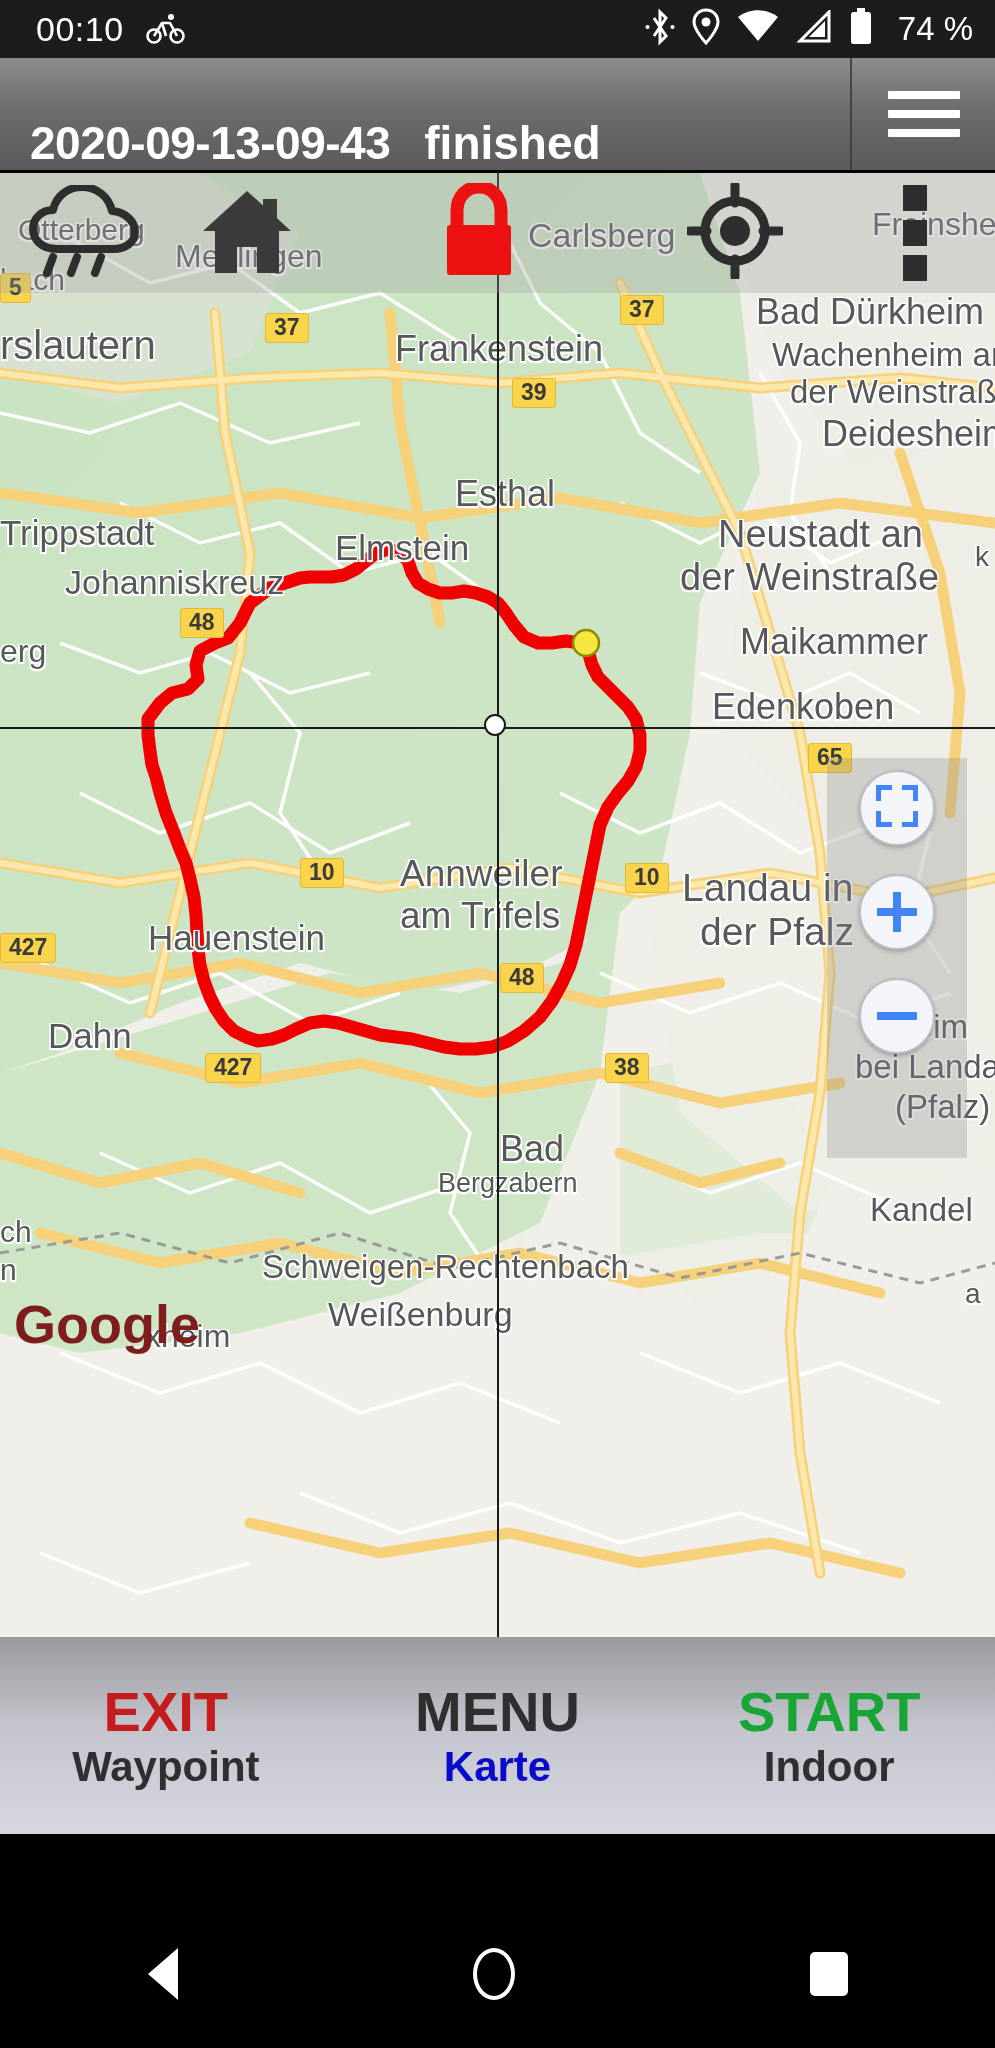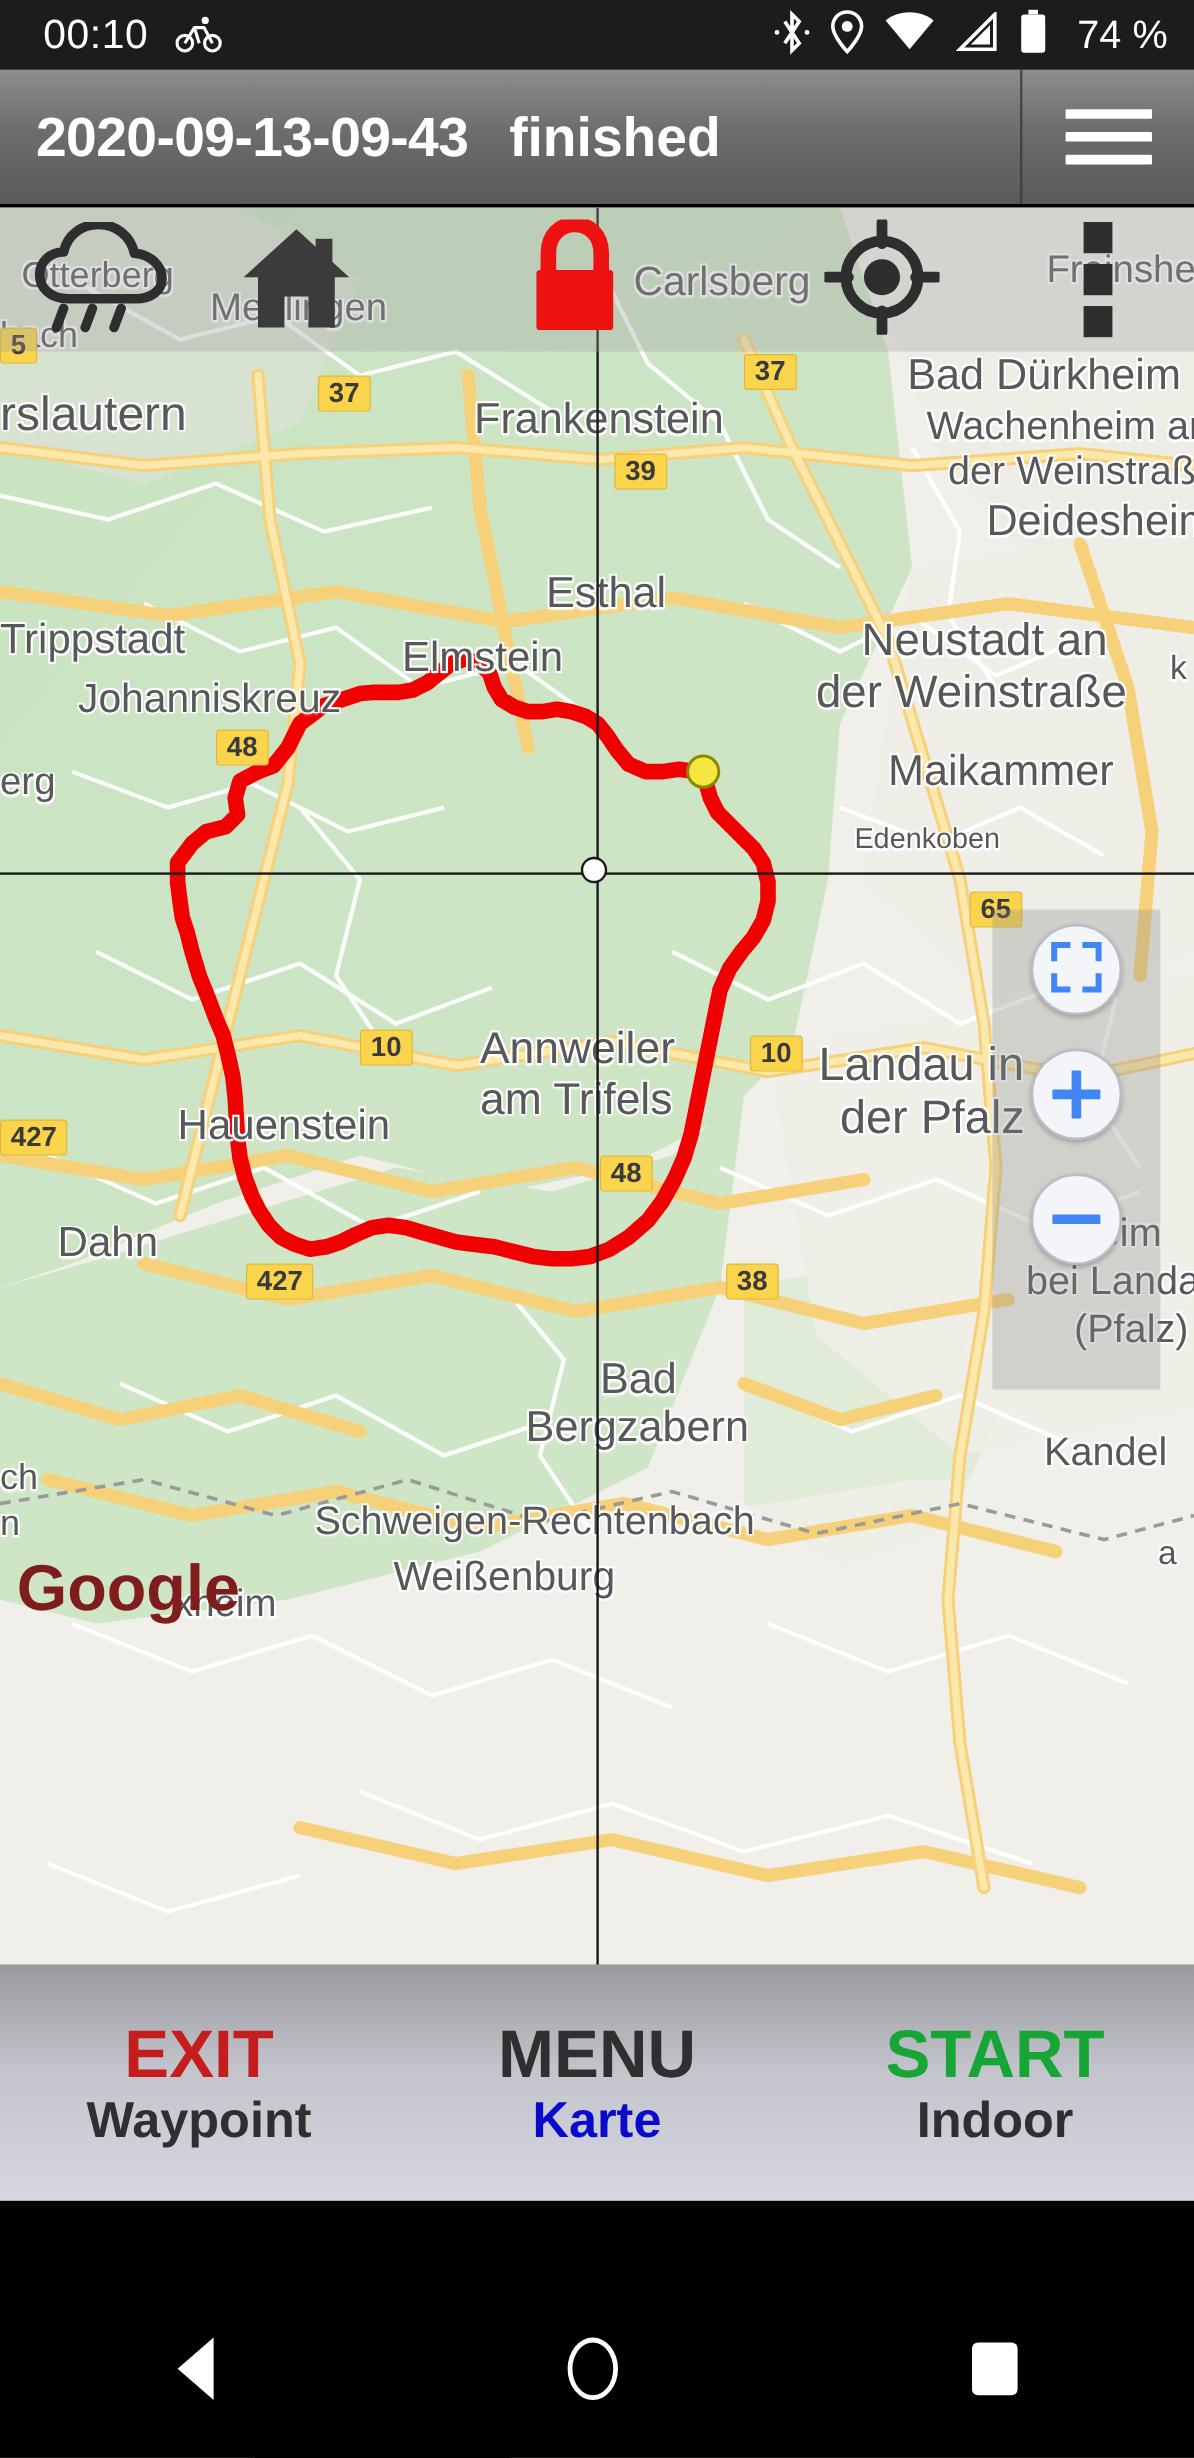--- a/index.html
+++ b/index.html
@@ -31,21 +31,21 @@
   .sb-icons { display: flex; align-items: center; gap: 17px; }
   .sb-batt-text {
     color: #fff; font-size: 33px; margin-left: 8px; white-space: nowrap; text-align: right;
   }
 
   
   .titlebar {
     position: absolute; top: 58px; left: 0;
     width: 995px; height: 112px;
     background: linear-gradient(to bottom, #8d8d8d 0%, #6d6d6d 45%, #5a5a5a 100%);
-    display: flex; align-items: center;
+    display: flex; align-items: flex-end;
     box-sizing: border-box;
   }
   .title-left {
     flex: 1; display: flex; align-items: baseline;
     padding-left: 30px; overflow: hidden; white-space: nowrap;
   }
   .title-date {
     color: #fff; font-size: 46px; font-weight: 700; letter-spacing: -0.5px;
   }
   .title-state {
@@ -374,33 +374,33 @@
       <div class="map-label" style="left: 395px; top: 155px; font-size: 36px;">Frankenstein</div>
       <div class="map-label" style="left: 822px; top: 240px; font-size: 36px;">Deidesheim</div>
       <div class="map-label" style="left: 455px; top: 300px; font-size: 36px;">Esthal</div>
       <div class="map-label" style="left: 0px; top: 340px; font-size: 35px;">Trippstadt</div>
       <div class="map-label" style="left: 335px; top: 355px; font-size: 35px;">Elmstein</div>
       <div class="map-label" style="left: 718px; top: 340px; font-size: 38px;">Neustadt an</div>
       <div class="map-label" style="left: 680px; top: 383px; font-size: 38px;">der Weinstraße</div>
       <div class="map-label" style="left: 65px; top: 390px; font-size: 34px;">Johanniskreuz</div>
       <div class="map-label" style="left: 0px; top: 460px; font-size: 32px;">erg</div>
       <div class="map-label" style="left: 740px; top: 448px; font-size: 36px;">Maikammer</div>
-      <div class="map-label" style="left: 712px; top: 513px; font-size: 24px;">Edenkoben</div>
+      <div class="map-label" style="left: 712px; top: 513px; font-size: 36px;">Edenkoben</div>
       <div class="map-label" style="left: 400px; top: 680px; font-size: 37px;">Annweiler</div>
       <div class="map-label" style="left: 400px; top: 722px; font-size: 37px;">am Trifels</div>
       <div class="map-label" style="left: 682px; top: 693px; font-size: 39px;">Landau in</div>
       <div class="map-label" style="left: 700px; top: 737px; font-size: 39px;">der Pfalz</div>
       <div class="map-label" style="left: 148px; top: 745px; font-size: 35px;">Hauenstein</div>
       <div class="map-label" style="left: 48px; top: 843px; font-size: 35px;">Dahn</div>
       <div class="map-label" style="left: 880px; top: 835px; font-size: 33px;">xheim</div>
       <div class="map-label" style="left: 855px; top: 875px; font-size: 33px;">bei Landau</div>
       <div class="map-label" style="left: 895px; top: 915px; font-size: 33px;">(Pfalz)</div>
       <div class="map-label" style="left: 870px; top: 1018px; font-size: 33px;">Kandel</div>
       <div class="map-label" style="left: 500px; top: 955px; font-size: 36px;">Bad</div>
-      <div class="map-label" style="left: 438px; top: 995px; font-size: 36px;">Bergzabern</div>
+      <div class="map-label" style="left: 438px; top: 995px; font-size: 27px;">Bergzabern</div>
       <div class="map-label" style="left: 262px; top: 1075px; font-size: 33px;">Schweigen-Rechtenbach</div>
       <div class="map-label" style="left: 328px; top: 1122px; font-size: 34px;">Weißenburg</div>
       <div class="map-label" style="left: 0px; top: 1042px; font-size: 30px;">ch</div>
       <div class="map-label" style="left: 0px; top: 1080px; font-size: 30px;">n</div>
       <div class="map-label" style="left: 145px; top: 1145px; font-size: 32px;">xheim</div>
       <div class="map-label" style="left: 965px; top: 1105px; font-size: 28px;">a</div>
       <div class="map-label" style="left: 975px; top: 368px; font-size: 28px;">k</div>
     </div>
 
   <div id="shieldLayer">

